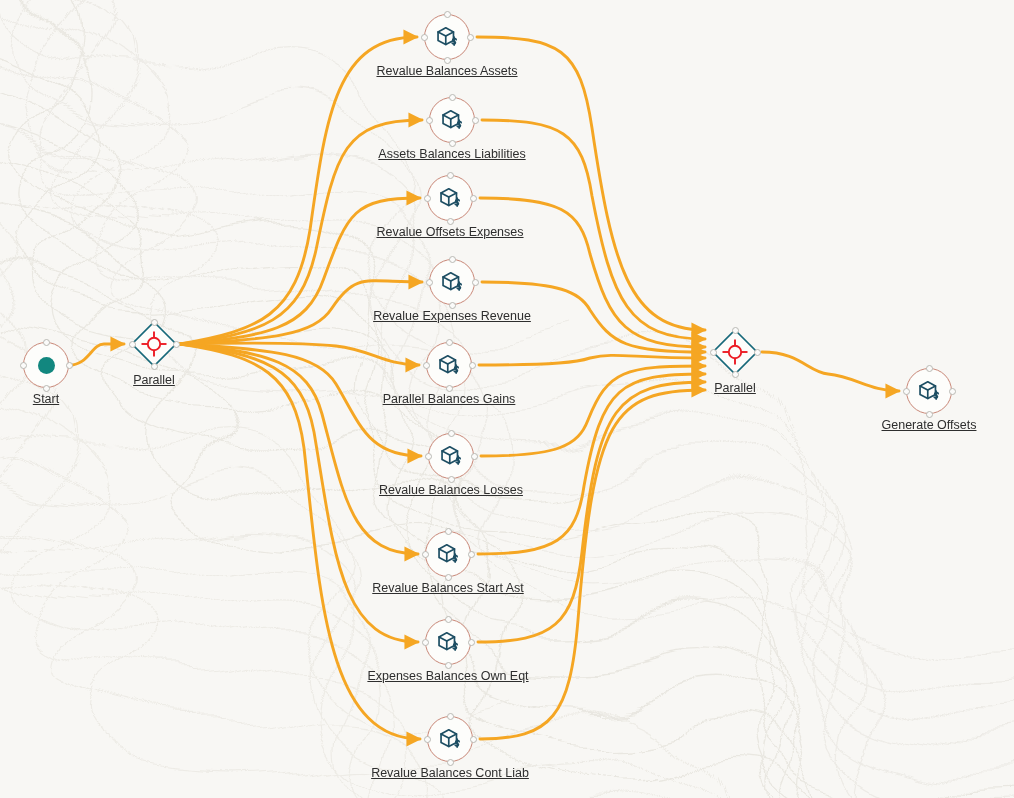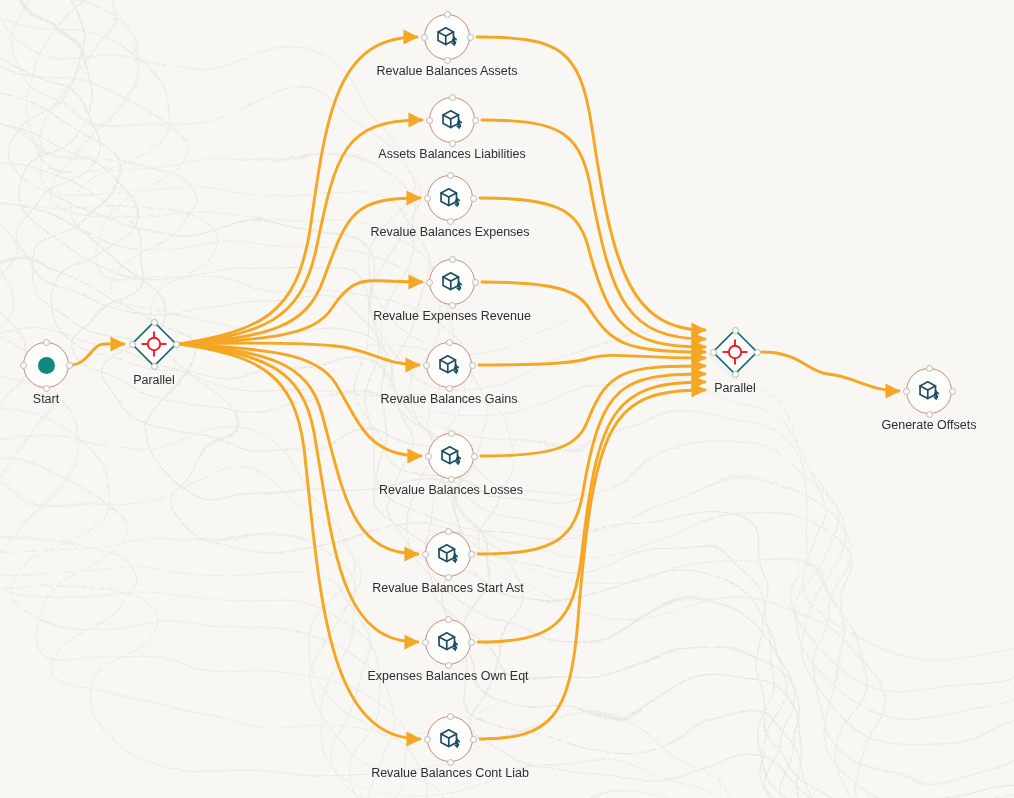--- a/index.html
+++ b/index.html
@@ -51,20 +51,21 @@
     position: absolute;
     top: 27px;
     left: -160px;
     width: 320px;
     text-align: center;
     font-size: 12.5px;
     color: #2e2e2e;
     font-family: "Liberation Sans", sans-serif;
     white-space: nowrap;
     pointer-events: none;
+    text-decoration: underline;
   }
   .node-label.diamond {
     top: 29px;
   }
   .port {
     position: absolute;
     width: 7px; height: 7px;
     border-radius: 50%;
     background: #fbfbfa;
     border: 1px solid #b9b9b4;
@@ -237,21 +238,21 @@
         <g fill="none" stroke="#1d4e63" stroke-width="1.75" stroke-linecap="round">
           <path d="M23.0,16.3 C 23.0,15.1 21.2,14.9 20.2,15.4 C 19.0,16.0 19.2,17.5 20.6,17.9 C 22.1,18.3 22.6,19.2 21.9,20.1 C 21.2,21.0 19.2,20.8 18.8,19.7"></path>
           <path d="M20.9,13.5 L20.9,21.9"></path>
         </g>
       </svg>
     </div>
     <div class="port" style="left:-3.5px; top:-26.5px;"></div>
     <div class="port" style="left:-3.5px; top:19.5px;"></div>
     <div class="port" style="left:-26.5px; top:-3.5px;"></div>
     <div class="port" style="left:19.5px; top:-3.5px;"></div>
-    <div class="node-label">Revalue Balances Expenses</div>
+    <div class="node-label">Revalue Offsets Expenses</div>
   </div>
 
   <div class="node" style="left:452px; top:282px;">
     <div class="node-circle">
       <svg class="icon-box" viewBox="0 0 28 28" xmlns="http://www.w3.org/2000/svg">
         <g fill="none" stroke="#1d4e63" stroke-width="1.75" stroke-linejoin="round" stroke-linecap="round">
           <path d="M4.2,8.2 L12.2,4.0 L20.2,8.2 L20.2,17.0 L12.2,21.2 L4.2,17.0 Z"></path>
           <path d="M4.2,8.2 L12.2,12.4 L20.2,8.2"></path>
           <path d="M12.2,12.4 L12.2,21.2"></path>
         </g>
@@ -279,21 +280,21 @@
         <g fill="none" stroke="#1d4e63" stroke-width="1.75" stroke-linecap="round">
           <path d="M23.0,16.3 C 23.0,15.1 21.2,14.9 20.2,15.4 C 19.0,16.0 19.2,17.5 20.6,17.9 C 22.1,18.3 22.6,19.2 21.9,20.1 C 21.2,21.0 19.2,20.8 18.8,19.7"></path>
           <path d="M20.9,13.5 L20.9,21.9"></path>
         </g>
       </svg>
     </div>
     <div class="port" style="left:-3.5px; top:-26.5px;"></div>
     <div class="port" style="left:-3.5px; top:19.5px;"></div>
     <div class="port" style="left:-26.5px; top:-3.5px;"></div>
     <div class="port" style="left:19.5px; top:-3.5px;"></div>
-    <div class="node-label">Revalue Balances Gains</div>
+    <div class="node-label">Parallel Balances Gains</div>
   </div>
 
   <div class="node" style="left:451px; top:456px;">
     <div class="node-circle">
       <svg class="icon-box" viewBox="0 0 28 28" xmlns="http://www.w3.org/2000/svg">
         <g fill="none" stroke="#1d4e63" stroke-width="1.75" stroke-linejoin="round" stroke-linecap="round">
           <path d="M4.2,8.2 L12.2,4.0 L20.2,8.2 L20.2,17.0 L12.2,21.2 L4.2,17.0 Z"></path>
           <path d="M4.2,8.2 L12.2,12.4 L20.2,8.2"></path>
           <path d="M12.2,12.4 L12.2,21.2"></path>
         </g>

